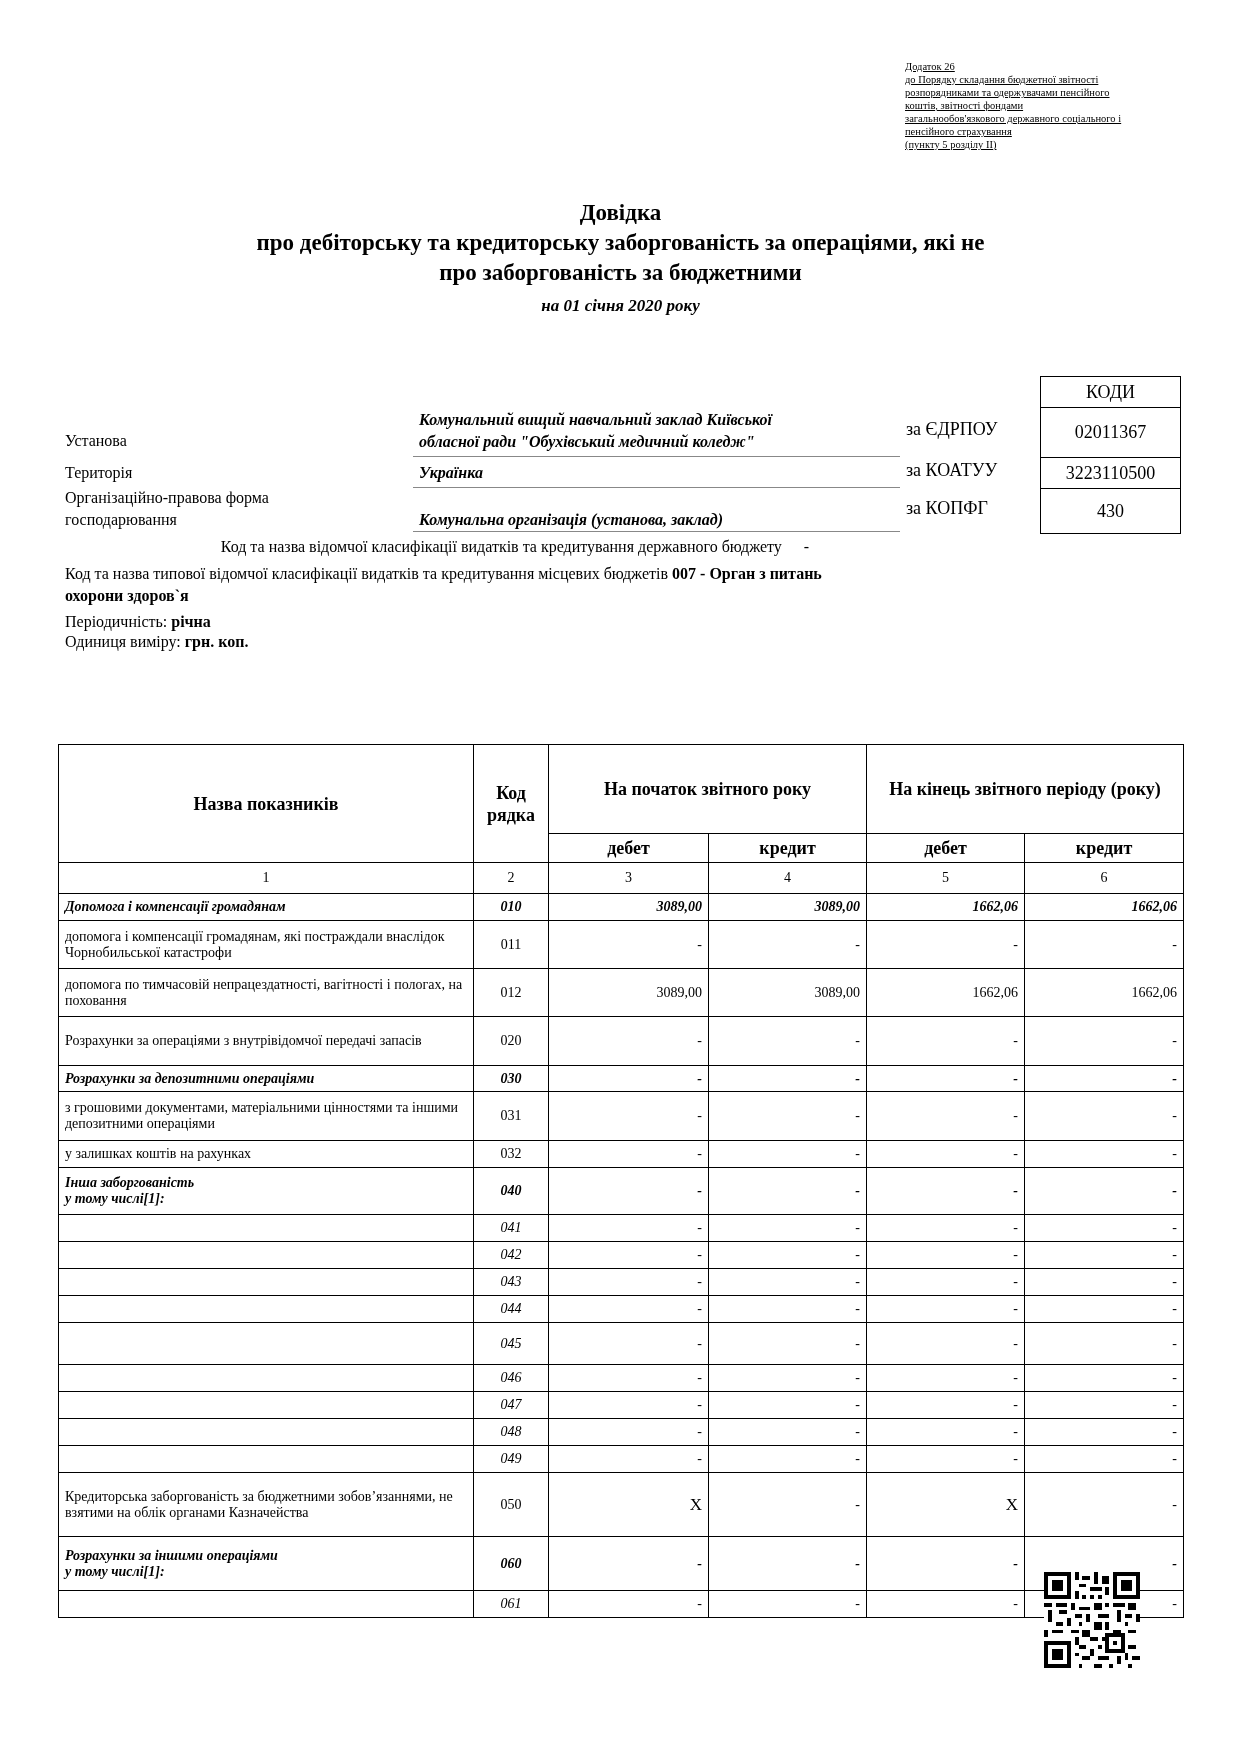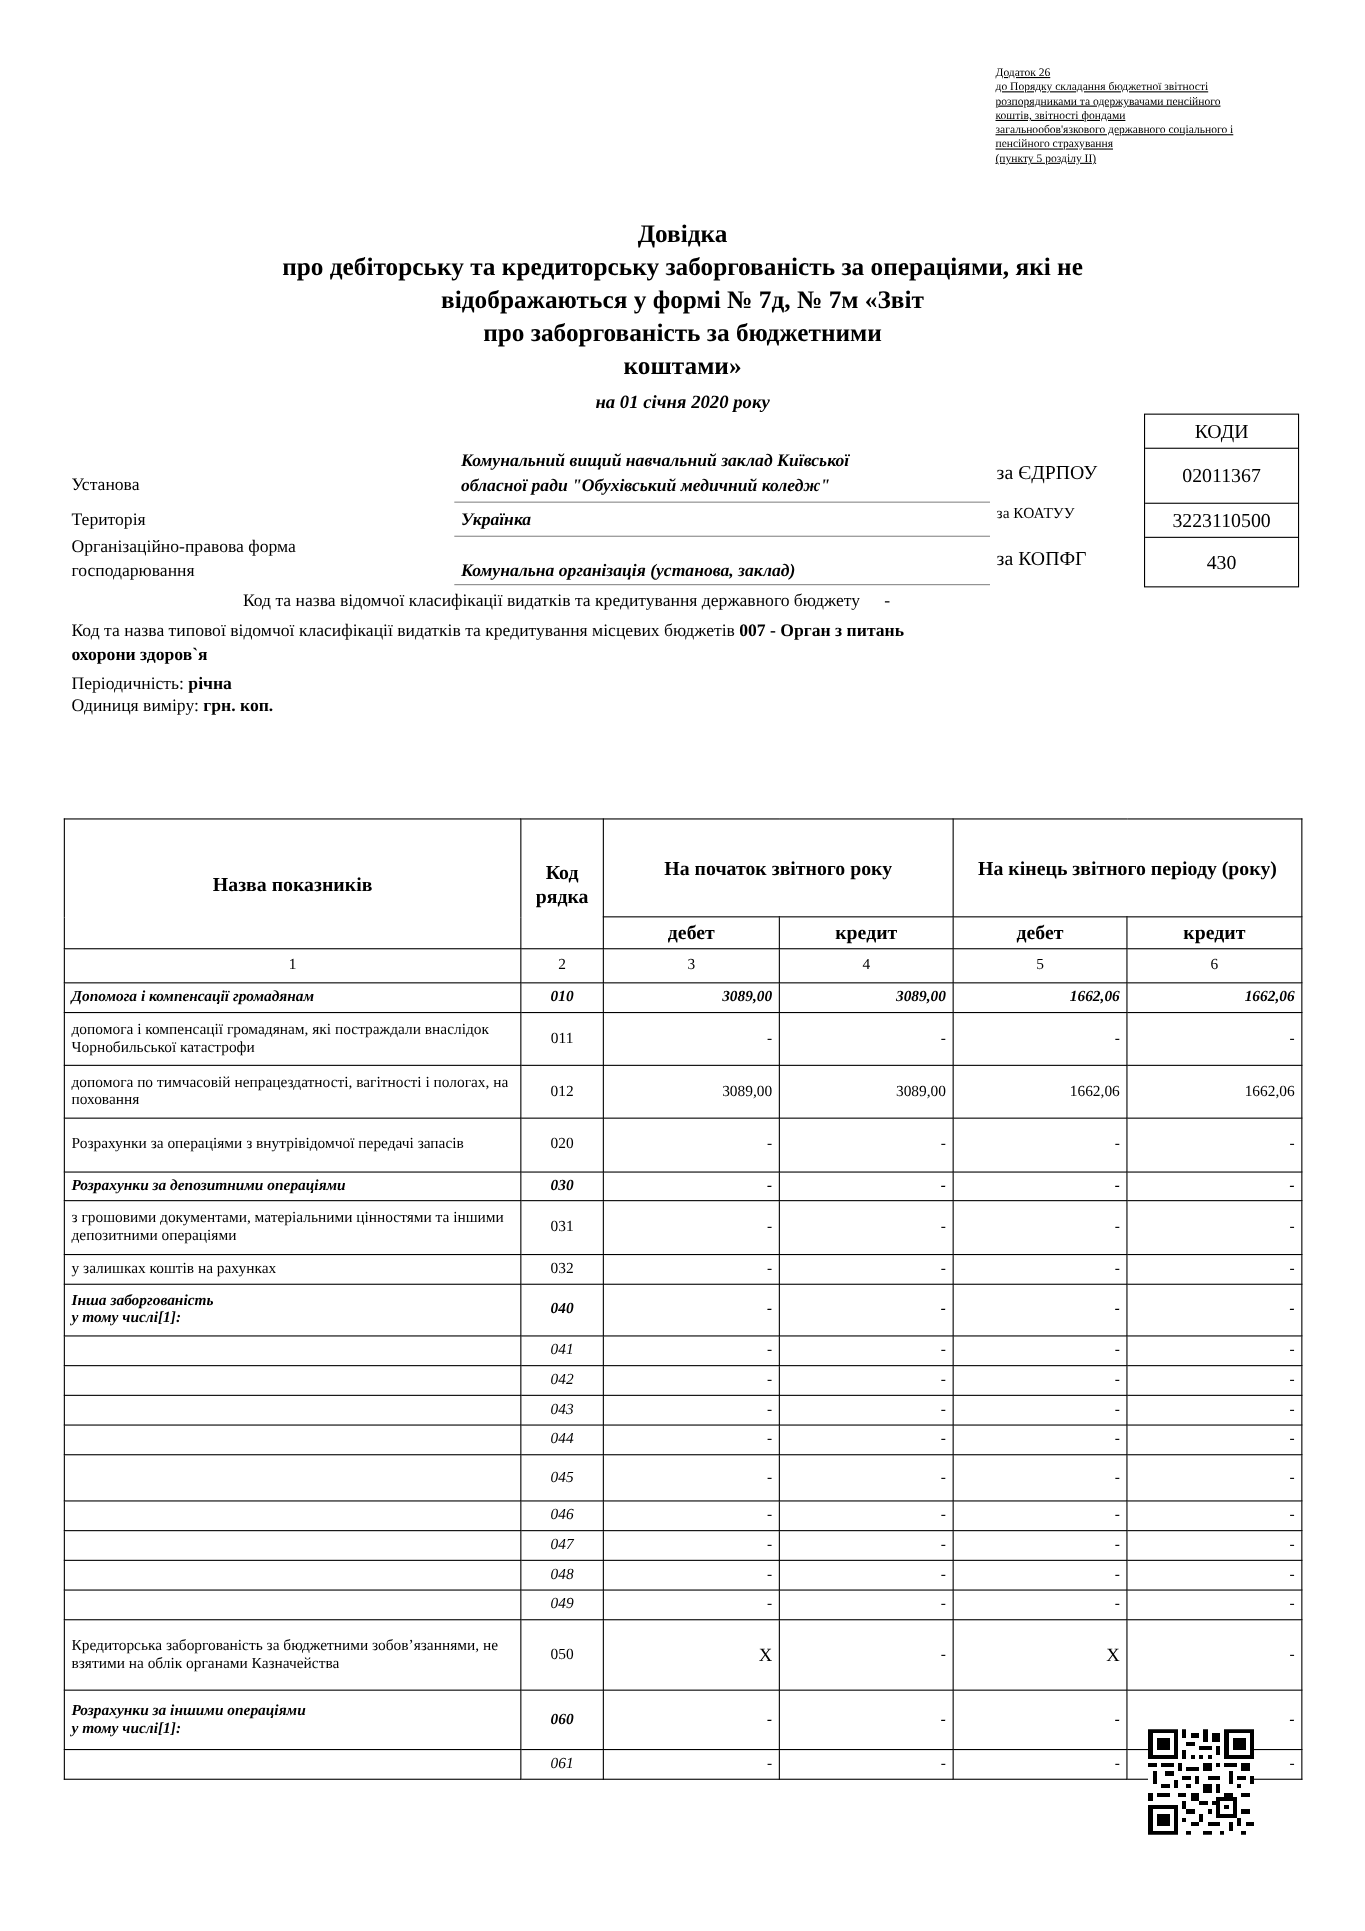--- a/index.html
+++ b/index.html
@@ -37,42 +37,40 @@
   <div>розпорядниками та одержувачами пенсійного</div>
   <div>коштів, звітності фондами</div>
   <div>загальнообов'язкового державного соціального і</div>
   <div>пенсійного страхування</div>
   <div>(пункту 5 розділу II)</div>
 </div>
 
 <div class="abs title" style="top:198px;">
   <div>Довідка</div>
   <div>про дебіторську та кредиторську заборгованість за операціями, які не</div>
-  <div>відображаються у формі № 7д, № 7м «Звіт</div>
   <div>про заборгованість за бюджетними</div>
-  <div>коштами»</div>
   <div class="title-sub" style="margin-top:3px;">на  01  січня 2020 року</div>
 </div>
 
 <div class="abs lbl" style="left:65px; top:431px;">Установа</div>
 <div class="abs val" style="left:419px; top:410px;">Комунальний вищий навчальний заклад Київської</div>
 <div class="abs val" style="left:419px; top:432px;">обласної ради "Обухівський медичний коледж"</div>
 <div class="uline" style="left:413px; top:456px; width:487px;"></div>
 
 <div class="abs lbl" style="left:65px; top:463px;">Територія</div>
 <div class="abs val" style="left:419px; top:463px;">Українка</div>
 <div class="uline" style="left:413px; top:487px; width:487px;"></div>
 
 <div class="abs lbl" style="left:65px; top:488px;">Організаційно-правова  форма</div>
 <div class="abs lbl" style="left:65px; top:510px;">господарювання</div>
 <div class="abs val" style="left:419px; top:510px;">Комунальна організація (установа, заклад)</div>
 <div class="uline" style="left:413px; top:531px; width:487px;"></div>
 
 <div class="abs" style="left:906px; top:419px; font-size:18px;">за ЄДРПОУ</div>
-<div class="abs" style="left:906px; top:460px; font-size:14px;">за КОАТУУ</div>
+<div class="abs" style="left:906px; top:460px; font-size:18px;">за КОАТУУ</div>
 <div class="abs" style="left:906px; top:498px; font-size:18px;">за КОПФГ</div>
 
 <div class="codes">
   <div style="height:30px;">КОДИ</div>
   <div style="height:50px;">02011367</div>
   <div style="height:31px;">3223110500</div>
   <div style="height:45px;">430</div>
 </div>
 
 <div class="abs lbl" style="left:65px; top:537px; width:900px;text-align:center;">

